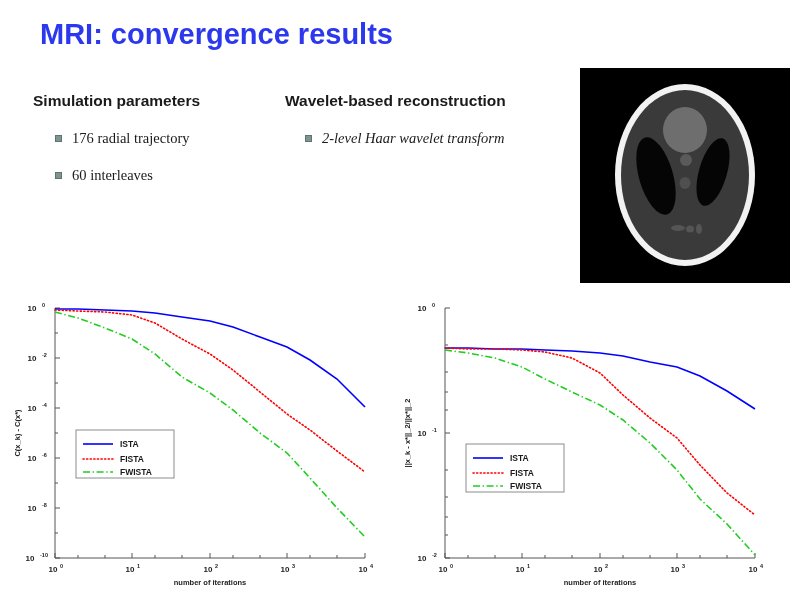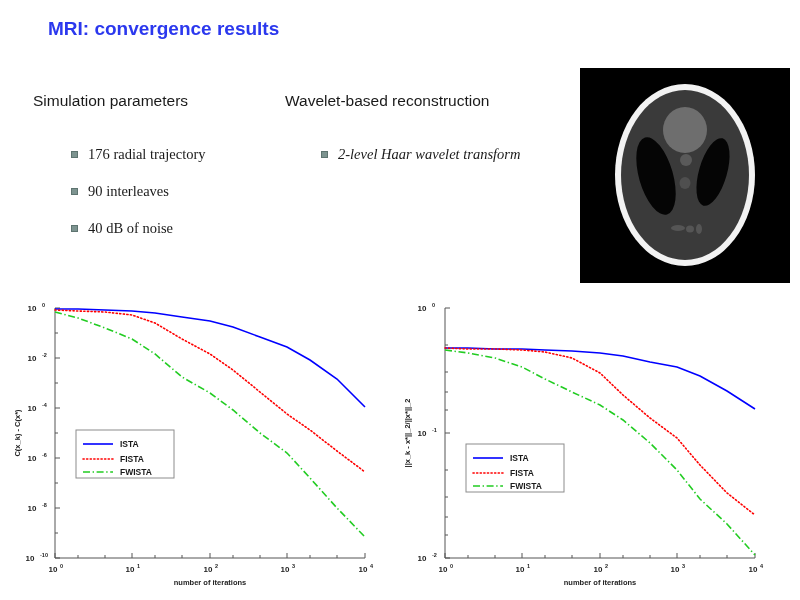--- a/index.html
+++ b/index.html
@@ -12,45 +12,45 @@
     height: 600px;
     position: relative;
     overflow: hidden;
     font-family: "Liberation Sans", sans-serif;
     color: #000000;
   }
 
   
   #slide-title {
     position: absolute;
-    left: 48px;
+    left: 40px;
     top: 18px;
-    font-size: 19px;
+    font-size: 29px;
     font-weight: bold;
     color: #2b38ee;
     letter-spacing: 0px;
     white-space: nowrap;
   }
 
   
   .col-heading {
     position: absolute;
     font-size: 15.5px;
-    font-weight: normal;
+    font-weight: bold;
     color: #1a1a1a;
     white-space: nowrap;
   }
   #heading-sim { left: 33px; top: 92px; }
   #heading-wav { left: 285px; top: 92px; }
 
   
   .bullet-list {
     position: absolute;
     list-style: none;
-    margin: 16px;
+    margin: 0;
     padding: 0;
   }
   #list-sim { left: 55px; top: 131px; }
   #list-wav { left: 305px; top: 131px; font-style: italic; }
 
   .bullet-item {
     position: relative;
     padding-left: 17px;
     margin-bottom: 22px;
     font-family: "Liberation Serif", serif;
@@ -127,25 +127,21 @@
 
 <div id="heading-wav" class="col-heading">Wavelet-based reconstruction</div>
 
 <ul id="list-sim" class="bullet-list">
   <li class="bullet-item">
     <span class="bullet-marker"></span>
     <span>176 radial trajectory</span>
   </li>
   <li class="bullet-item">
     <span class="bullet-marker"></span>
-    <span>90 interleaves</span>
-  </li>
-  <li class="bullet-item">
-    <span class="bullet-marker"></span>
-    <span>40 dB of noise</span>
+    <span>60 interleaves</span>
   </li>
 </ul>
 
 <ul id="list-wav" class="bullet-list">
   <li class="bullet-item">
     <span class="bullet-marker"></span>
     <span>2-level Haar wavelet transform</span>
   </li>
 </ul>
 

